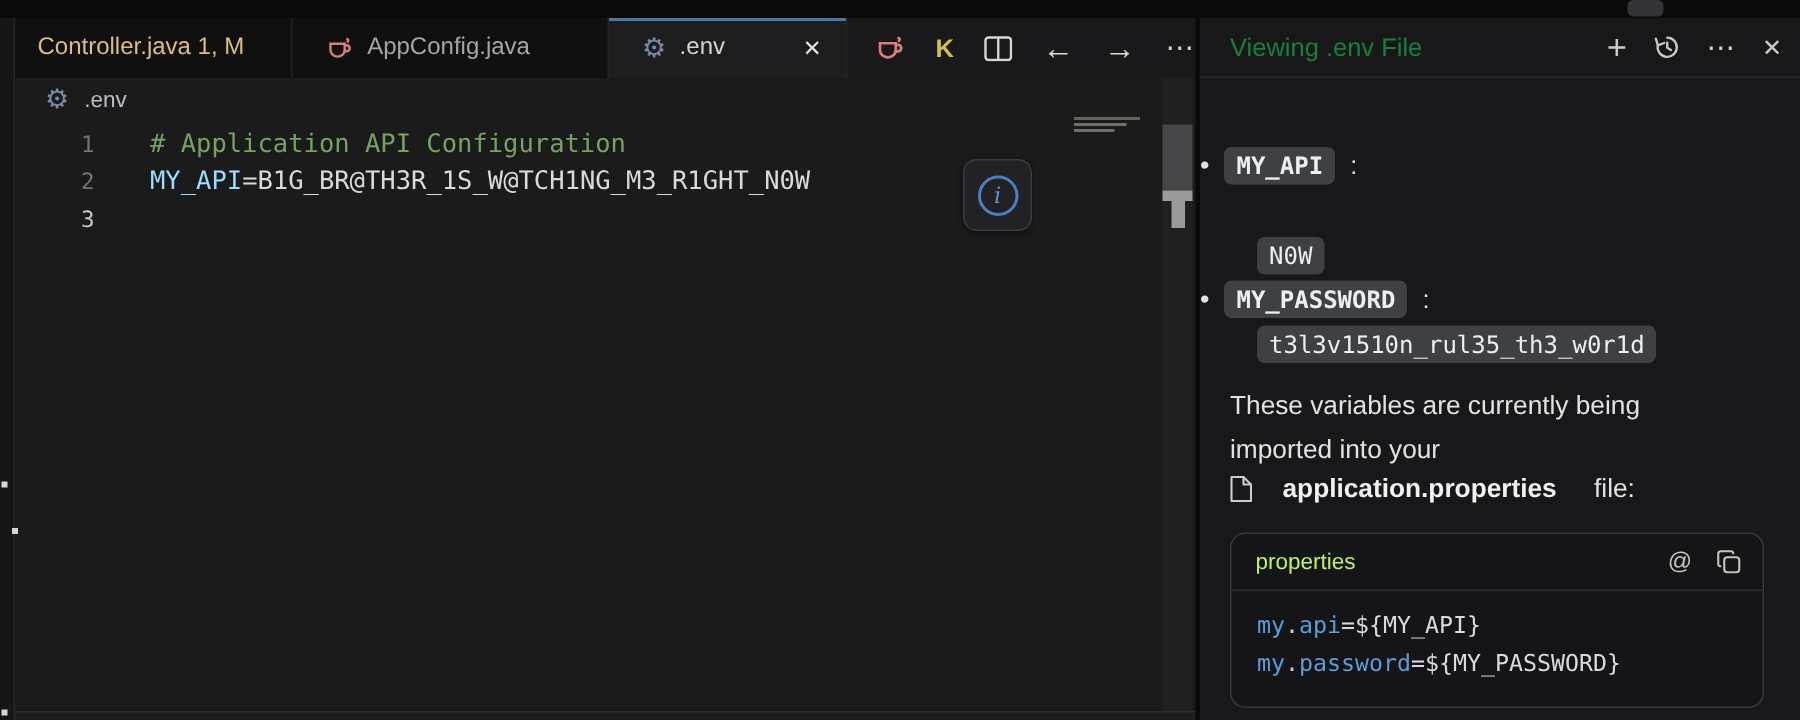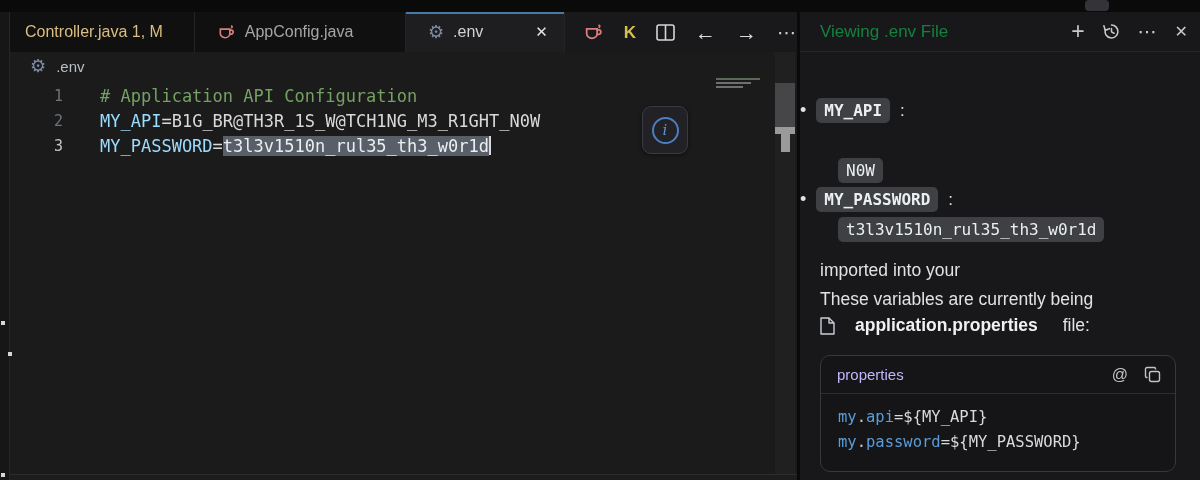--- a/index.html
+++ b/index.html
@@ -89,21 +89,21 @@
   .chip-name { font-weight:bold; }
   .chip-abs { position:absolute; }
   .p-para { position:absolute; left:20px; color:#e2e2e4; font-size:17.5px; line-height:29px; }
   .file-row { position:absolute; left:20px; top:303px; display:flex; align-items:center; gap:20px;
               color:#e2e2e4; font-size:17.5px; }
   .file-name { font-weight:600; color:#f0f0f2; }
 
   .codecard { position:absolute; left:20px; top:343px; width:356px; height:117px; background:#151517;
               border:1px solid #38383b; border-radius:10px; overflow:hidden; }
   .cc-header { height:38px; display:flex; align-items:center; border-bottom:1px solid #2e2e30; }
-  .cc-lang { margin-left:16px; color:#c4b5fd; font-size:15px; }
+  .cc-lang { margin-left:16px; color:#bef264; font-size:15px; }
   .cc-icons { margin-left:auto; margin-right:14px; display:flex; align-items:center; gap:16px; color:#c3c3c5; }
   .cc-at { font-size:16px; }
   .cc-body { padding:11px 0 0 17px; font-family:"DejaVu Sans Mono", monospace; font-size:15.5px; }
   .cc-line { height:25px; line-height:25px; white-space:pre; color:#d8dadd; }
   .tok-prop { color:#5c9cd8; }
   .tok-dot { color:#c4c8cc; }
 
   svg { display:block; }
 </style>
 </head>
@@ -168,21 +168,20 @@
         <div class="crow">
           <span class="ln">1</span>
           <span class="lcontent tok-comment"># Application API Configuration</span>
         </div>
         <div class="crow">
           <span class="ln">2</span>
           <span class="lcontent"><span class="tok-key">MY_API</span><span>=</span><span>B1G_BR@TH3R_1S_W@TCH1NG_M3_R1GHT_N0W</span></span>
         </div>
         <div class="crow">
           <span class="ln active">3</span>
-          <span class="lcontent"><span class="tok-key">MY_PASSWORD</span><span>=</span><span class="tok-sel">t3l3v1510n_rul35_th3_w0r1d</span><span class="caret"></span></span>
         </div>
       </div>
 
       <div class="info-btn">
         <div class="info-circle">i</div>
       </div>
 
       <div class="minimap">
         <div class="mmbar"></div>
         <div class="mmbar"></div>
@@ -233,22 +232,22 @@
     <span class="chip chip-abs" style="left:38px; top:146px;">N0W</span>
 
     <div class="bullet-row" style="top:175px;">
       <span class="bullet-glyph">•</span>
       <span class="chip chip-name">MY_PASSWORD</span>
       <span>:</span>
     </div>
     <span class="chip chip-abs" style="left:38px; top:205px;">t3l3v1510n_rul35_th3_w0r1d</span>
 
     <div class="p-para" style="top:244px;">
+      <div>These variables are currently being</div>
       <div>imported into your</div>
-      <div>These variables are currently being</div>
     </div>
 
     <div class="file-row">
       <span>
         <svg width="15" height="18" viewBox="0 0 15 18" fill="none" stroke="#c9ced6" stroke-width="1.4" stroke-linejoin="round">
           <path d="M1 1 h8 l5 5 v11 h-13 z"></path>
           <path d="M9 1 v5 h5"></path>
         </svg>
       </span>
       <span class="file-name">application.properties</span>

